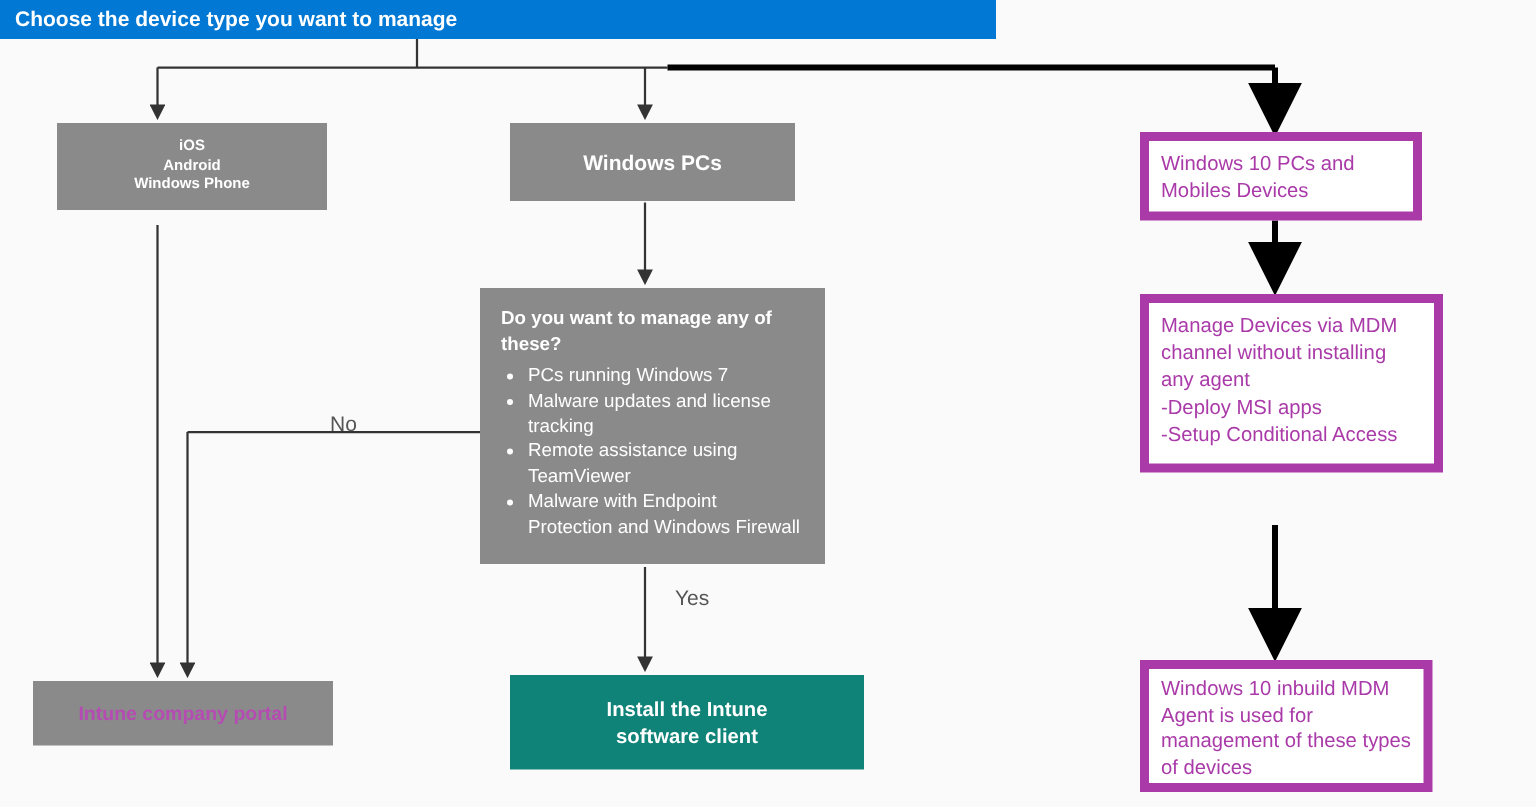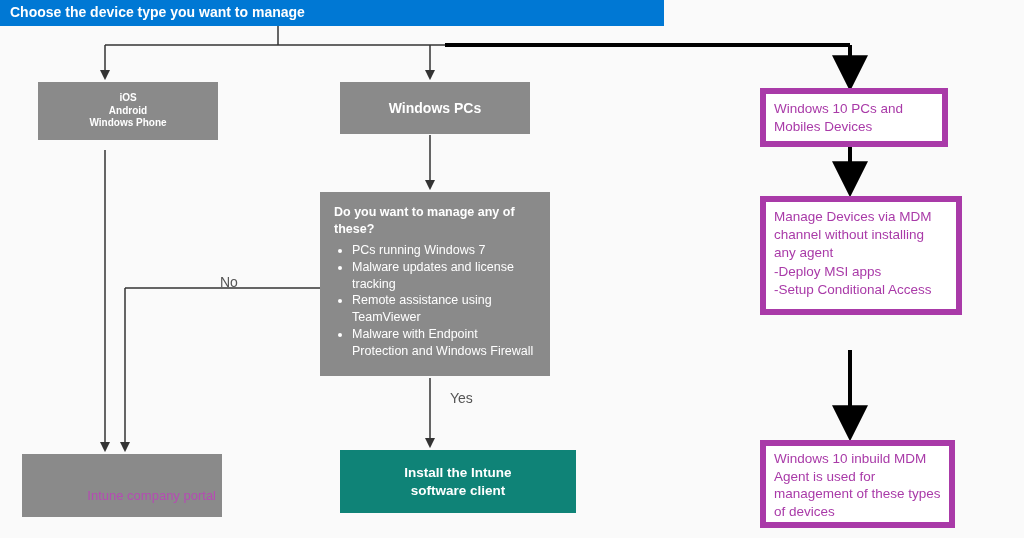--- a/index.html
+++ b/index.html
@@ -52,21 +52,21 @@
   <span>Choose the device type you want to manage</span>
 </div>
 
 <div class="box gray center-text" style="left:38px; top:82px; width:180px; padding:10px 6px; font-size:10px; line-height:1.25; font-weight:600;">
   <div>iOS</div>
   <div>Android</div>
   <div>Windows Phone</div>
 </div>
 
 <div class="box gray center-text" style="left:22px; top:454px; width:200px; padding:14px 6px; font-size:13px; font-weight:600;">
-  <div style="color:#b54bb3; font-weight:400; margin-top:20px;text-align:right;">Intune company portal</div>
+  <div style="color:#b54bb3; font-weight:700; margin-top:0;">Intune company portal</div>
 </div>
 
 <div class="box gray center-text" style="left:340px; top:82px; width:190px; padding:18px 6px; font-size:14px; font-weight:600;">
   <span>Windows PCs</span>
 </div>
 
 <div class="box gray" style="left:320px; top:192px; width:230px; padding:12px 14px 16px 14px; font-size:12.5px; line-height:1.35;">
   <div style="font-weight:600; margin-bottom:4px;">Do you want to manage any of these?</div>
   <ul class="list">
     <li>PCs running Windows 7</li>

